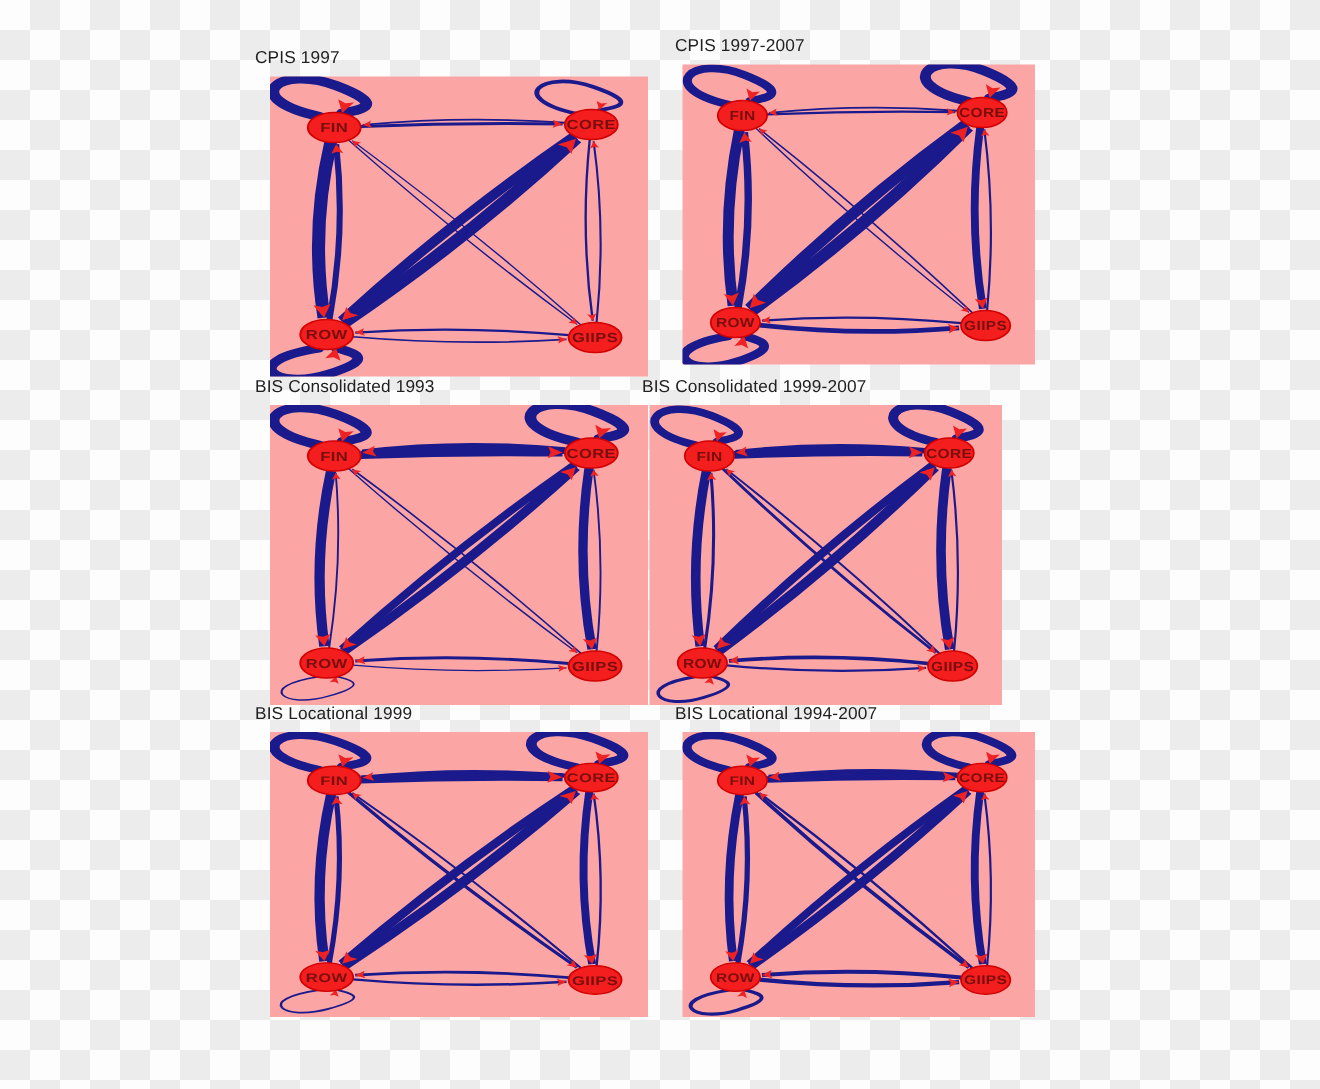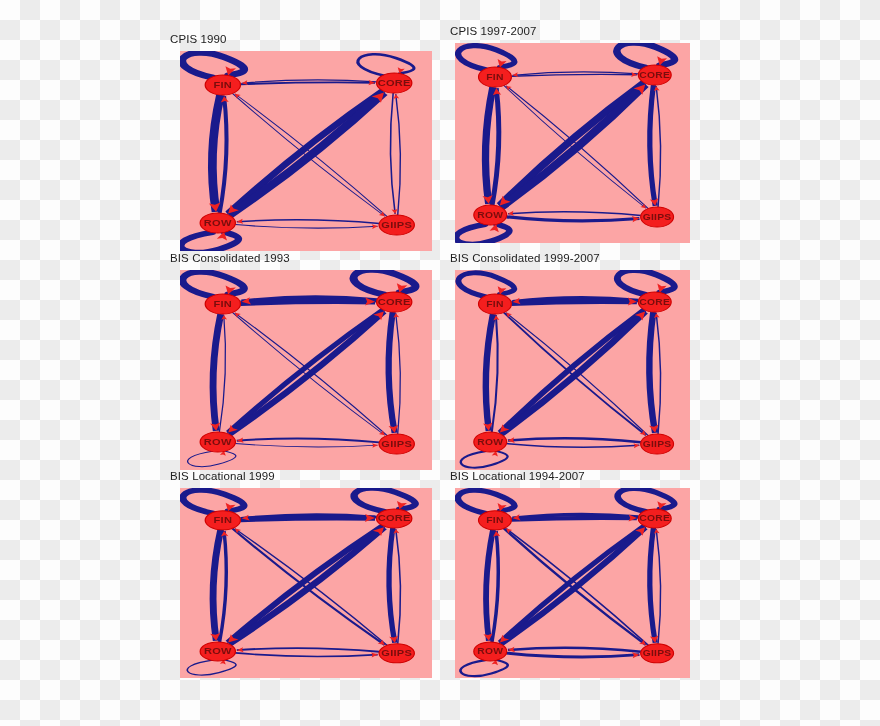--- a/index.html
+++ b/index.html
@@ -31,21 +31,21 @@
     fill:#7a0d0d;
     font-weight:bold;
     letter-spacing:0.1px;
   }
 </style>
 </head>
 <body>
 
 <div id="grid">
     <div class="panel" style="left: 170px; top: 33px; width: 262px; height: 218px;">
-      <div class="panel-title" style="left: 0px; top: 0px;">CPIS 1990</div>
+      <div class="panel-title" style="left: 0px; top: 0px;">CPIS 1997</div>
       <div class="canvas" style="left: 10px; top: 18px; width: 252px; height: 200px;">
         <svg class="net" width="252" height="200" viewBox="0 0 100 100" preserveAspectRatio="none">
           <g>
             <path d="M20.79,21.20 Q49.93,53.55 81.27,82.62" fill="none" stroke="#1a1a8c" stroke-width="0.43" stroke-linecap="butt"></path>
             <path d="M82.21,82.80 Q53.07,50.45 21.73,21.38" fill="none" stroke="#1a1a8c" stroke-width="0.43" stroke-linecap="butt"></path>
             <path d="M86.40,82.01 Q88.88,51.45 85.61,21.58" fill="none" stroke="#1a1a8c" stroke-width="0.56" stroke-linecap="butt"></path>
             <path d="M21.92,86.76 Q50.45,89.88 78.45,87.61" fill="none" stroke="#1a1a8c" stroke-width="0.56" stroke-linecap="butt"></path>
             <path d="M78.05,15.40 Q50.95,13.08 24.51,16.13" fill="none" stroke="#1a1a8c" stroke-width="0.62" stroke-linecap="butt"></path>
             <path d="M84.59,20.99 Q82.08,51.55 85.38,81.42" fill="none" stroke="#1a1a8c" stroke-width="0.62" stroke-linecap="butt"></path>
             <path d="M79.09,86.22 Q50.55,83.00 22.55,85.36" fill="none" stroke="#1a1a8c" stroke-width="0.74" stroke-linecap="butt"></path>
@@ -183,21 +183,21 @@
             <ellipse cx="85" cy="16" rx="7" ry="5" fill="#f41e1e" stroke="#d00000" stroke-width="0.5"></ellipse>
             <text x="85" y="17.6" class="nodelbl" text-anchor="middle">CORE</text>
             <ellipse cx="15" cy="86" rx="7" ry="5" fill="#f41e1e" stroke="#d00000" stroke-width="0.5"></ellipse>
             <text x="15" y="87.6" class="nodelbl" text-anchor="middle">ROW</text>
             <ellipse cx="86" cy="87" rx="7" ry="5" fill="#f41e1e" stroke="#d00000" stroke-width="0.5"></ellipse>
             <text x="86" y="88.6" class="nodelbl" text-anchor="middle">GIIPS</text>
           </g>
         </svg>
       </div>
     </div>
-    <div class="panel" style="left: 450px; top: 252px; width: 248px; height: 218px;">
+    <div class="panel" style="left: 428px; top: 252px; width: 248px; height: 218px;">
       <div class="panel-title" style="left: 0px; top: 0px;">BIS Consolidated 1999-2007</div>
       <div class="canvas" style="left: 5px; top: 18px; width: 235px; height: 200px;">
         <svg class="net" width="235" height="200" viewBox="0 0 100 100" preserveAspectRatio="none">
           <g>
             <path d="M86.41,82.01 Q88.92,51.45 85.62,21.58" fill="none" stroke="#1a1a8c" stroke-width="0.62" stroke-linecap="butt"></path>
             <path d="M82.22,82.79 Q53.14,50.39 21.74,21.38" fill="none" stroke="#1a1a8c" stroke-width="0.62" stroke-linecap="butt"></path>
             <path d="M21.91,86.78 Q50.45,90.00 78.45,87.64" fill="none" stroke="#1a1a8c" stroke-width="0.74" stroke-linecap="butt"></path>
             <path d="M15.66,81.02 Q19.59,51.60 17.42,22.59" fill="none" stroke="#1a1a8c" stroke-width="0.87" stroke-linecap="butt"></path>
             <path d="M20.76,21.22 Q49.78,53.70 81.25,82.63" fill="none" stroke="#1a1a8c" stroke-width="0.87" stroke-linecap="butt"></path>
             <path d="M12.9,90.6 C-5.020000000000001,94.032 3.0439999999999987,102.03999999999999 15.45,97.4928 S 20.45,91.54400000000001 17.45,90.4" fill="none" stroke="#1a1a8c" stroke-width="0.99" stroke-linecap="round"></path>

